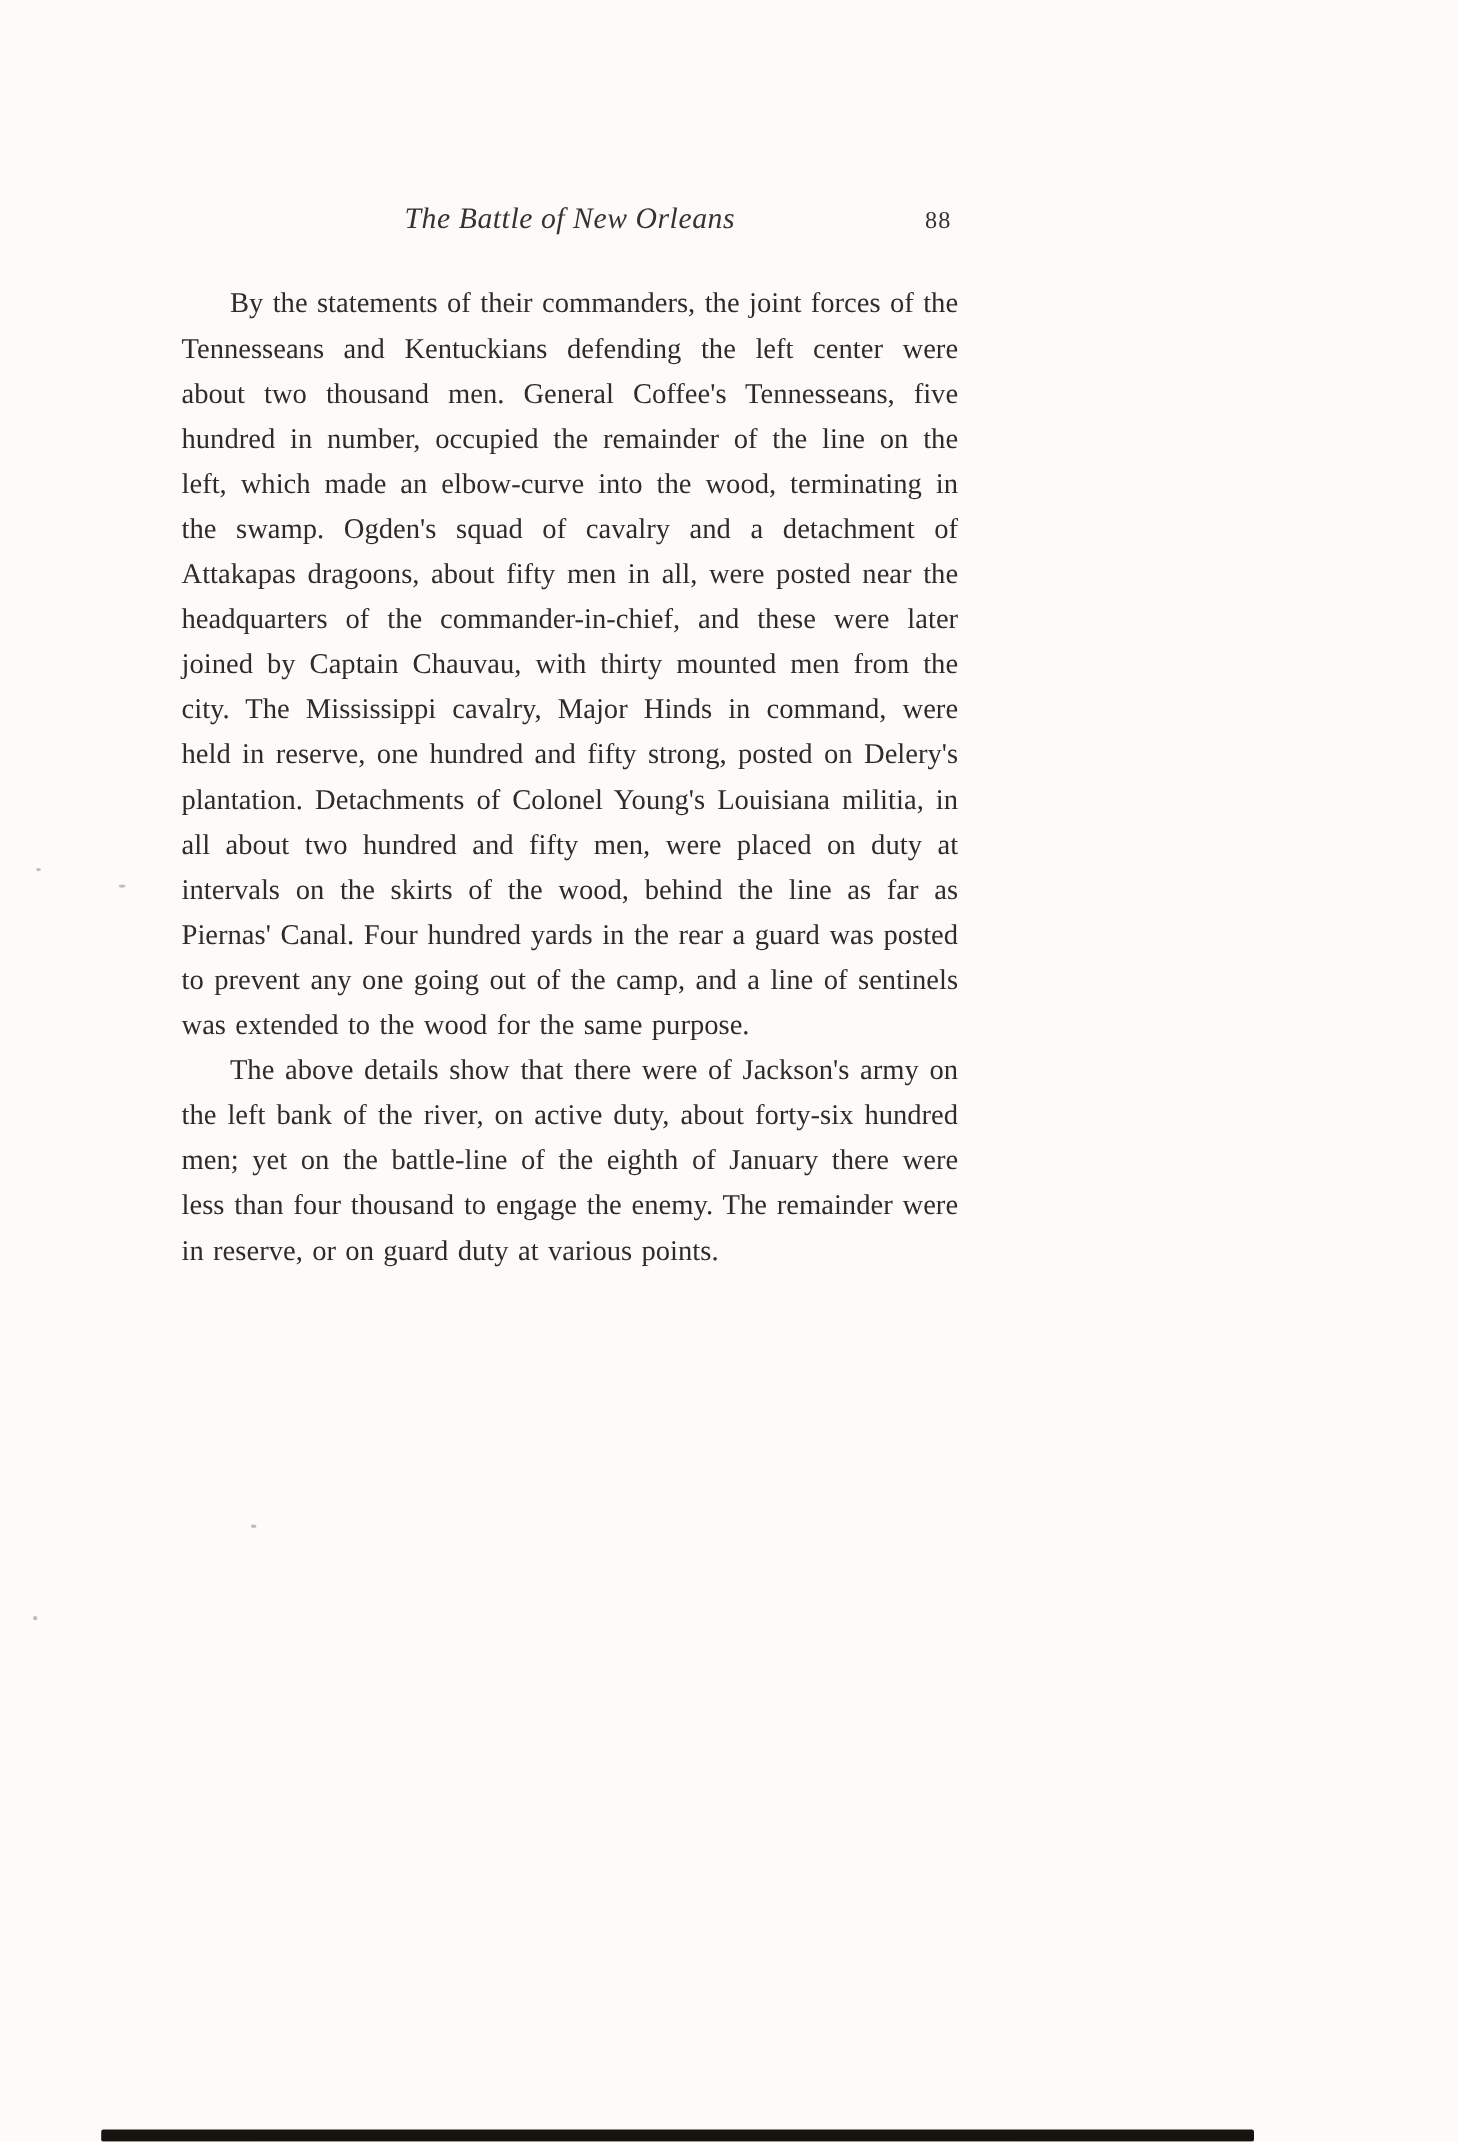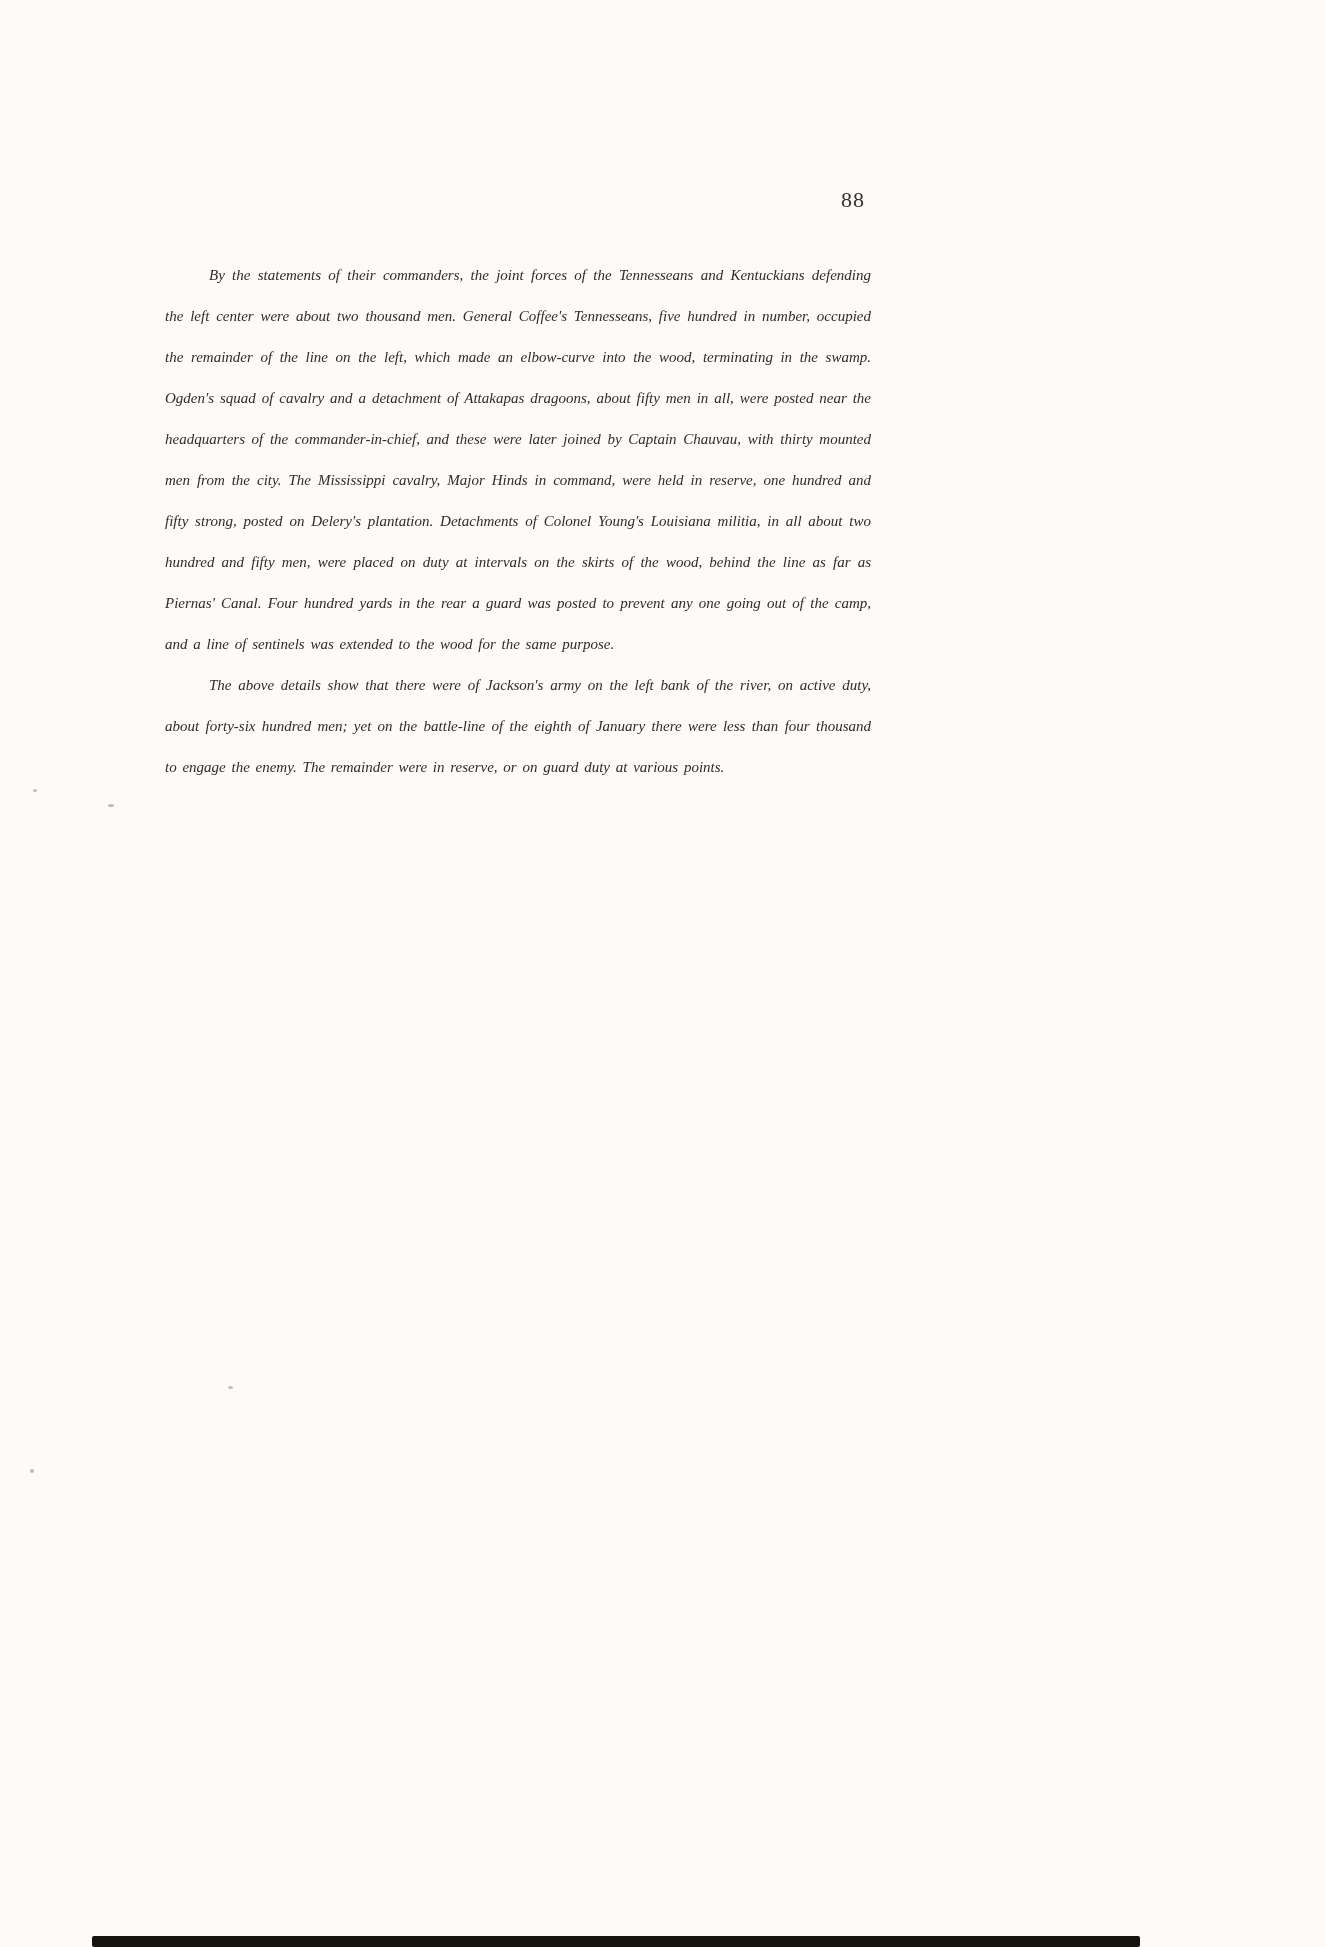--- a/index.html
+++ b/index.html
@@ -41,27 +41,26 @@
     top: 4px;
     font-size: 22px;
     letter-spacing: 1px;
     color: #35332f;
   }
   .body-text {
     margin-top: 28px;
   }
   .para {
     margin: 0;
-    font-size: 15px;
+    font-size: 26px;
     line-height: 41px;
     text-align: justify;
     text-indent: 44px;
     word-spacing: 2px;
     color: #2e2c29;
-    font-style: italic;
   }
   .speck {
     position: absolute;
     background: #8a8a85;
     opacity: 0.55;
     border-radius: 50%;
   }
   .speck-1 { left: 33px;  top: 789px;  width: 4px; height: 3px; }
   .speck-2 { left: 108px; top: 804px;  width: 6px; height: 3px; }
   .speck-3 { left: 228px; top: 1386px; width: 5px; height: 3px; }
@@ -77,20 +76,21 @@
   }
 </style>
 </head>
 <body>
 
 <div class="scan-page">
 
   <div class="text-block">
 
     <div class="running-header">
+      <span class="running-title">The Battle of New Orleans</span>
       <span class="page-number">88</span>
     </div>
 
     <div class="body-text">
       <p class="para">By the statements of their commanders, the joint forces of the Tennesseans and Kentuckians defending the left center were about two thousand men.  General Coffee's Tennesseans, five hundred in number, occupied the remainder of the line on the left, which made an elbow-curve into the wood, terminating in the swamp. Ogden's squad of cavalry and a detachment of Attakapas dragoons, about fifty men in all, were posted near the headquarters of the commander-in-chief, and these were later joined by Captain Chauvau, with thirty mounted men from the city.  The Mississippi cavalry, Major Hinds in command, were held in reserve, one hundred and fifty strong, posted on Delery's plantation.  Detachments of Colonel Young's Louisiana militia, in all about two hundred and fifty men, were placed on duty at intervals on the skirts of the wood, behind the line as far as Piernas' Canal. Four hundred yards in the rear a guard was posted to prevent any one going out of the camp, and a line of sentinels was extended to the wood for the same purpose.</p>
       <p class="para">The above details show that there were of Jackson's army on the left bank of the river, on active duty, about forty-six hundred men; yet on the battle-line of the eighth of January there were less than four thousand to engage the enemy.  The remainder were in reserve, or on guard duty at various points.</p>
     </div>
 
   </div>
 

